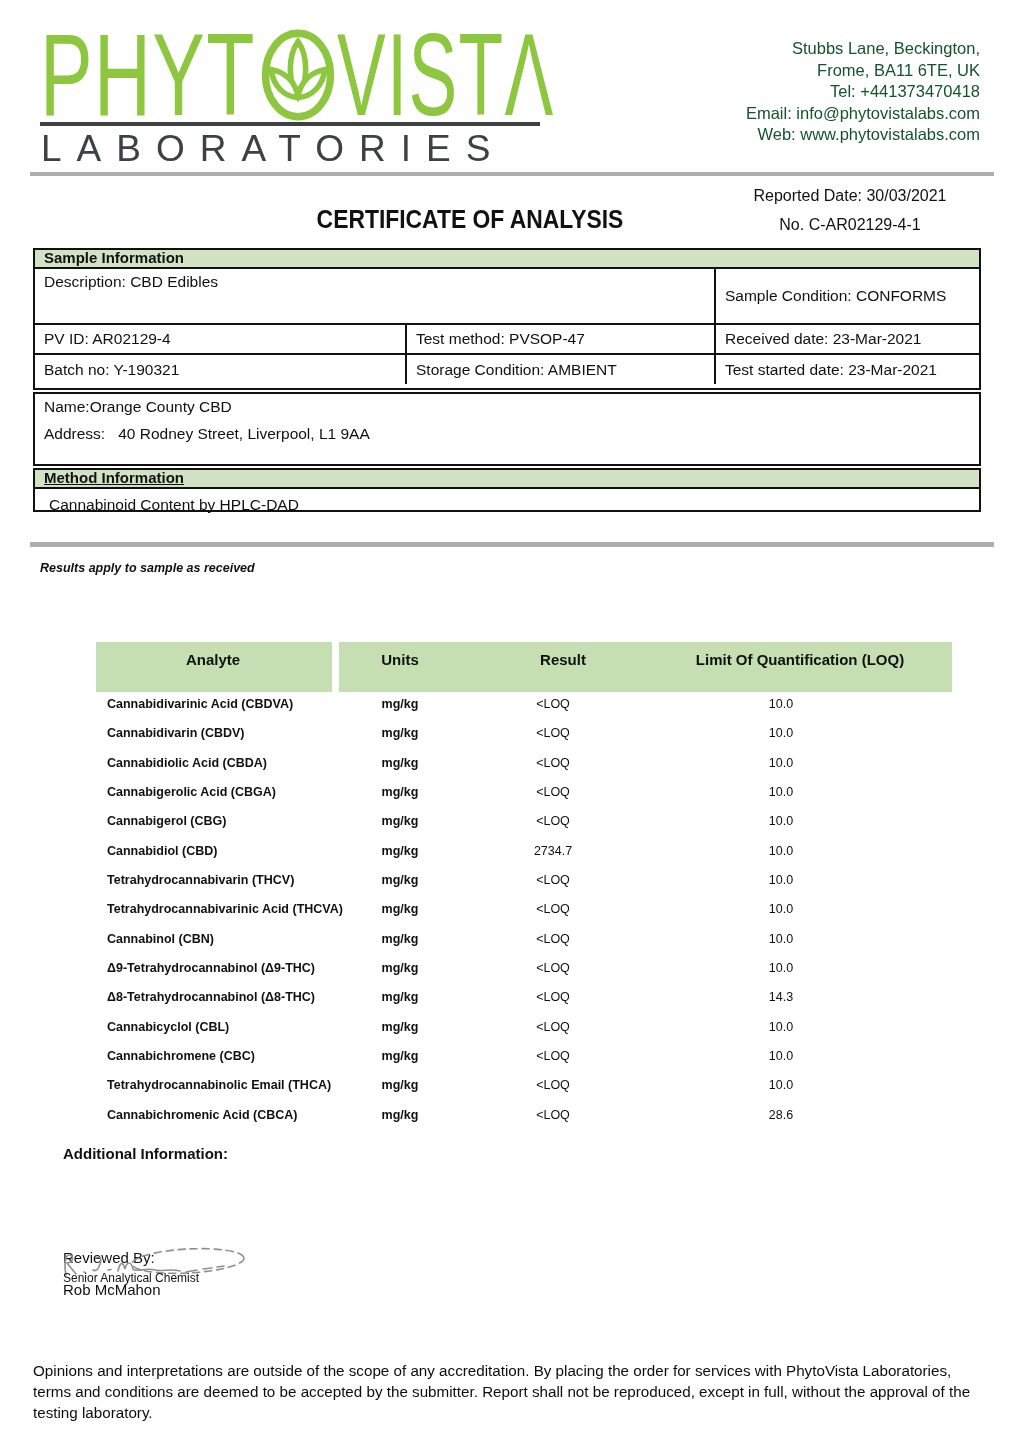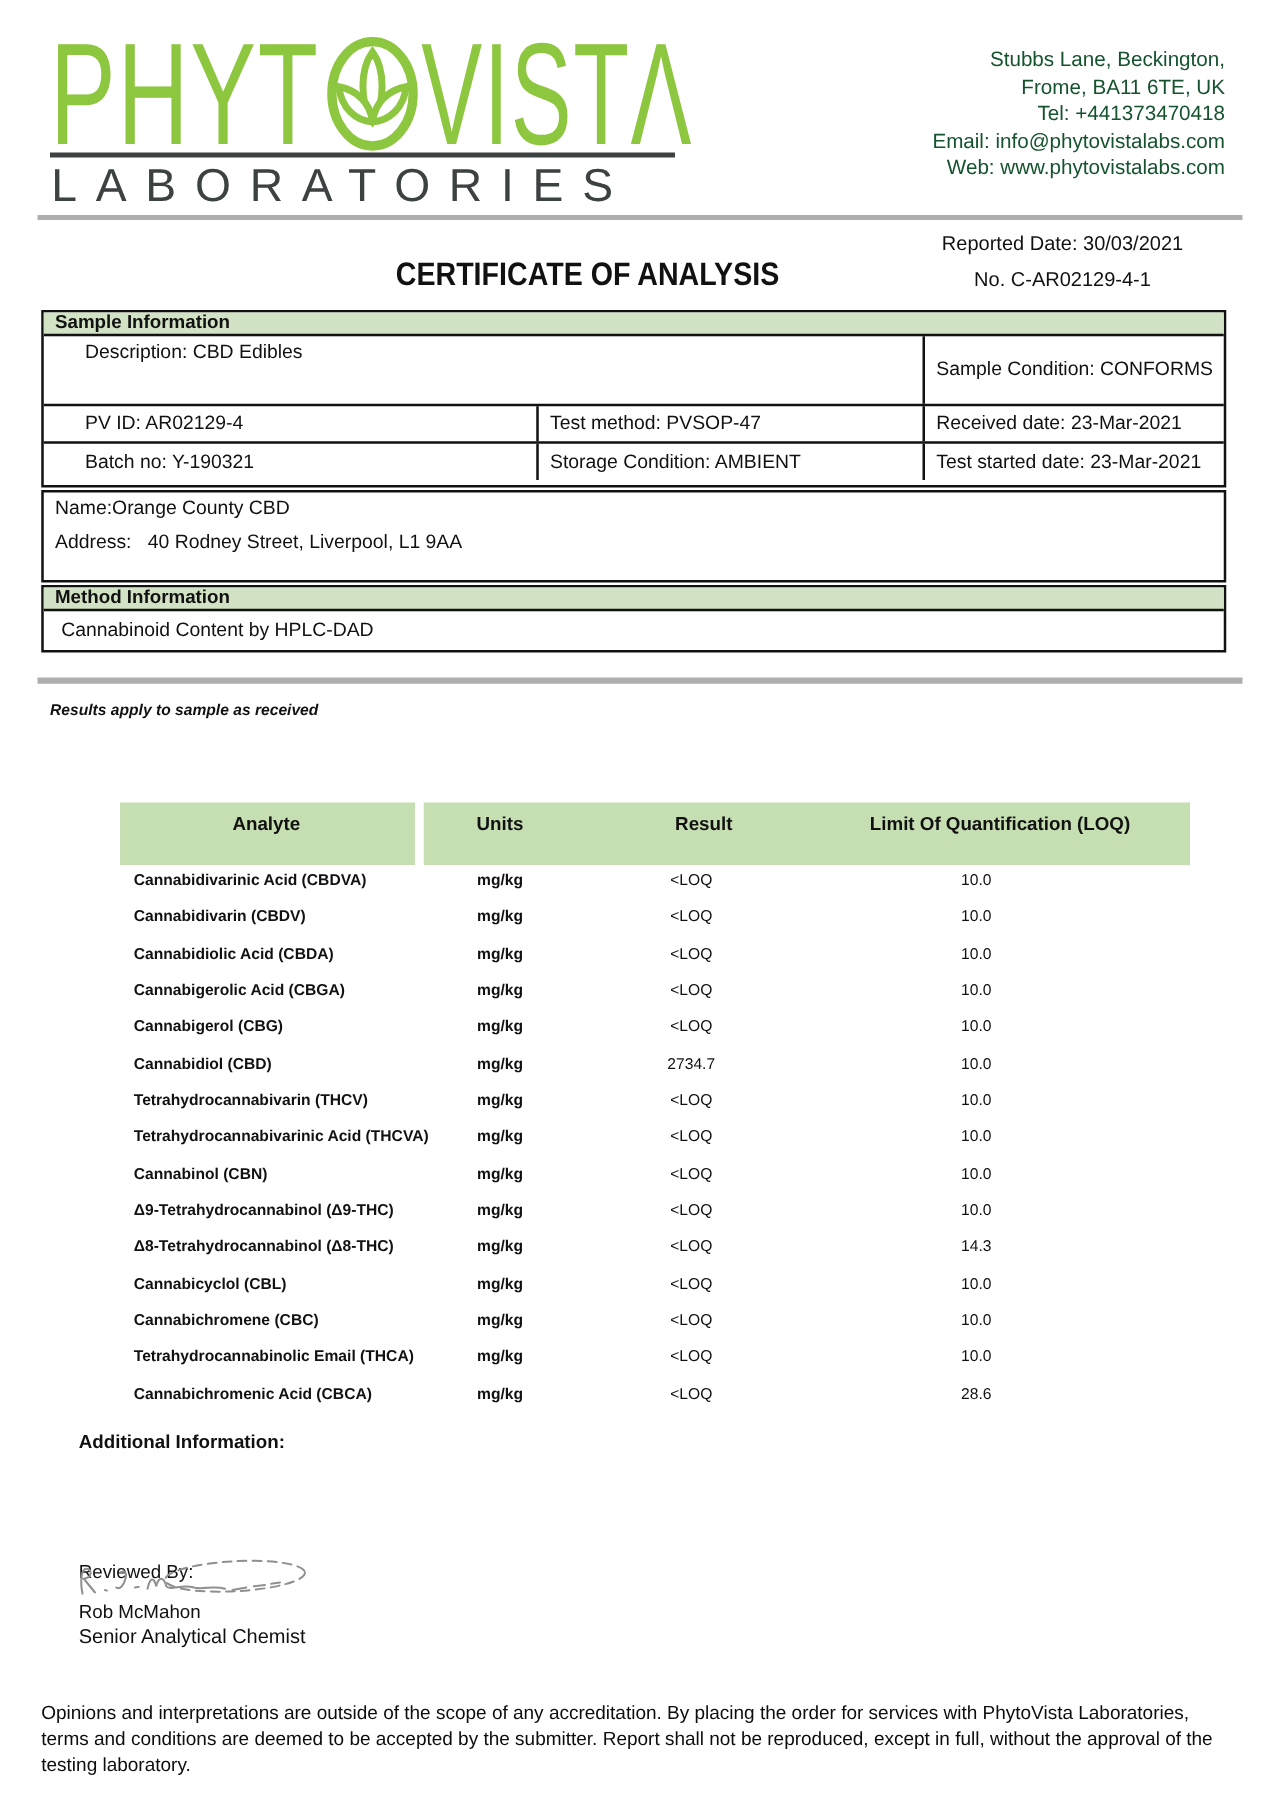--- a/index.html
+++ b/index.html
@@ -26,38 +26,38 @@
   .reported { position:absolute; left:700px; top:186px; width:300px; text-align:center;
     font-size:16px; line-height:19px; }
   .reported .rline2 { margin-top:10px; }
   .coa-title { position:absolute; left:280px; top:204px; width:380px; text-align:center;
     font-size:26px; font-weight:bold; transform:scaleX(0.88); transform-origin:50% 0; white-space:nowrap; }
   
   .section { position:absolute; left:33px; width:948px; box-sizing:border-box;
     border:2px solid #111; background:#fff; }
   .sec-bar { background:#d2e2c4; border-bottom:2px solid #111; font-weight:bold;
     font-size:15px; height:16px; line-height:16px; padding:0 0 1px 9px; }
-  .srow { display:flex; box-sizing:border-box;padding-left:24px; }
+  .srow { display:flex; box-sizing:border-box; }
   .cell { box-sizing:border-box; padding-left:9px; font-size:15.5px; }
   .bl { border-left:2px solid #111; }
   .bt { border-top:2px solid #111; }
   .sample-sec { top:248px; height:142px; }
   .row-desc { height:54px; }
   .row-desc .c1 { width:679px; padding-top:4px; }
   .row-desc .c2 { flex:1; display:flex; align-items:center; }
   .row-mid { height:30px; }
   .row-mid .cell { line-height:28px; }
   .row-bot { height:31px; }
   .row-bot .cell { line-height:29px; }
   .cw1 { width:370px; } .cw2 { width:309px; } .cf { flex:1; }
   .customer-sec { top:392px; height:74px; }
   .kv { display:flex; font-size:15.5px; padding-left:9px; }
   .kv-name { margin-top:4px; }
   .kv-addr { margin-top:9px; gap:13px; }
-  .method-sec { top:468px; height:54px; }
+  .method-sec { top:468px; height:44px;text-decoration:underline; }
   .method-line { font-size:15.5px; line-height:31px; padding-left:14px; }
   .results-note { position:absolute; left:40px; top:561px; font-size:12.5px;
     font-weight:bold; font-style:italic; }
   
   .rtable { position:absolute; left:96px; top:642px; width:856px; }
   .thead { position:relative; height:50px; }
   .thead-b1 { position:absolute; left:0; top:0; width:236px; height:50px; background:#c5deb2; }
   .thead-b2 { position:absolute; left:243px; top:0; width:613px; height:50px; background:#c5deb2; }
   .th { position:absolute; top:9px; transform:translateX(-50%); font-weight:bold;
     font-size:15px; white-space:nowrap; }
@@ -66,21 +66,21 @@
   .trow span { position:absolute; top:5px; font-size:12.5px; white-space:nowrap; }
   .c-analyte { left:11px; font-weight:bold; }
   .c-units { left:304px; transform:translateX(-50%); font-weight:bold; }
   .c-result { left:457px; transform:translateX(-50%); }
   .c-loq { left:685px; transform:translateX(-50%); }
   
   .addl { position:absolute; left:63px; top:1145px; font-size:15px; font-weight:bold; }
   .reviewed { position:absolute; left:63px; top:1229px; font-size:15px;margin-top:20px; }
   .sig { position:absolute; left:56px; top:1245px; }
   .sig-name { position:absolute; left:63px; top:1281px; font-size:15px; }
-  .sig-title { position:absolute; left:63px; top:1301px; font-size:16px; }
+  .sig-title { position:absolute; left:63px; top:1271px; font-size:12px; }
   .footer { position:absolute; left:33px; top:1360px; width:952px; font-size:15.2px;
     line-height:21px; color:#0d0d0d; }
 </style>
 </head>
 <body>
 
 <div class="page">
 
   <div class="logo">
     <div class="logo-main">

